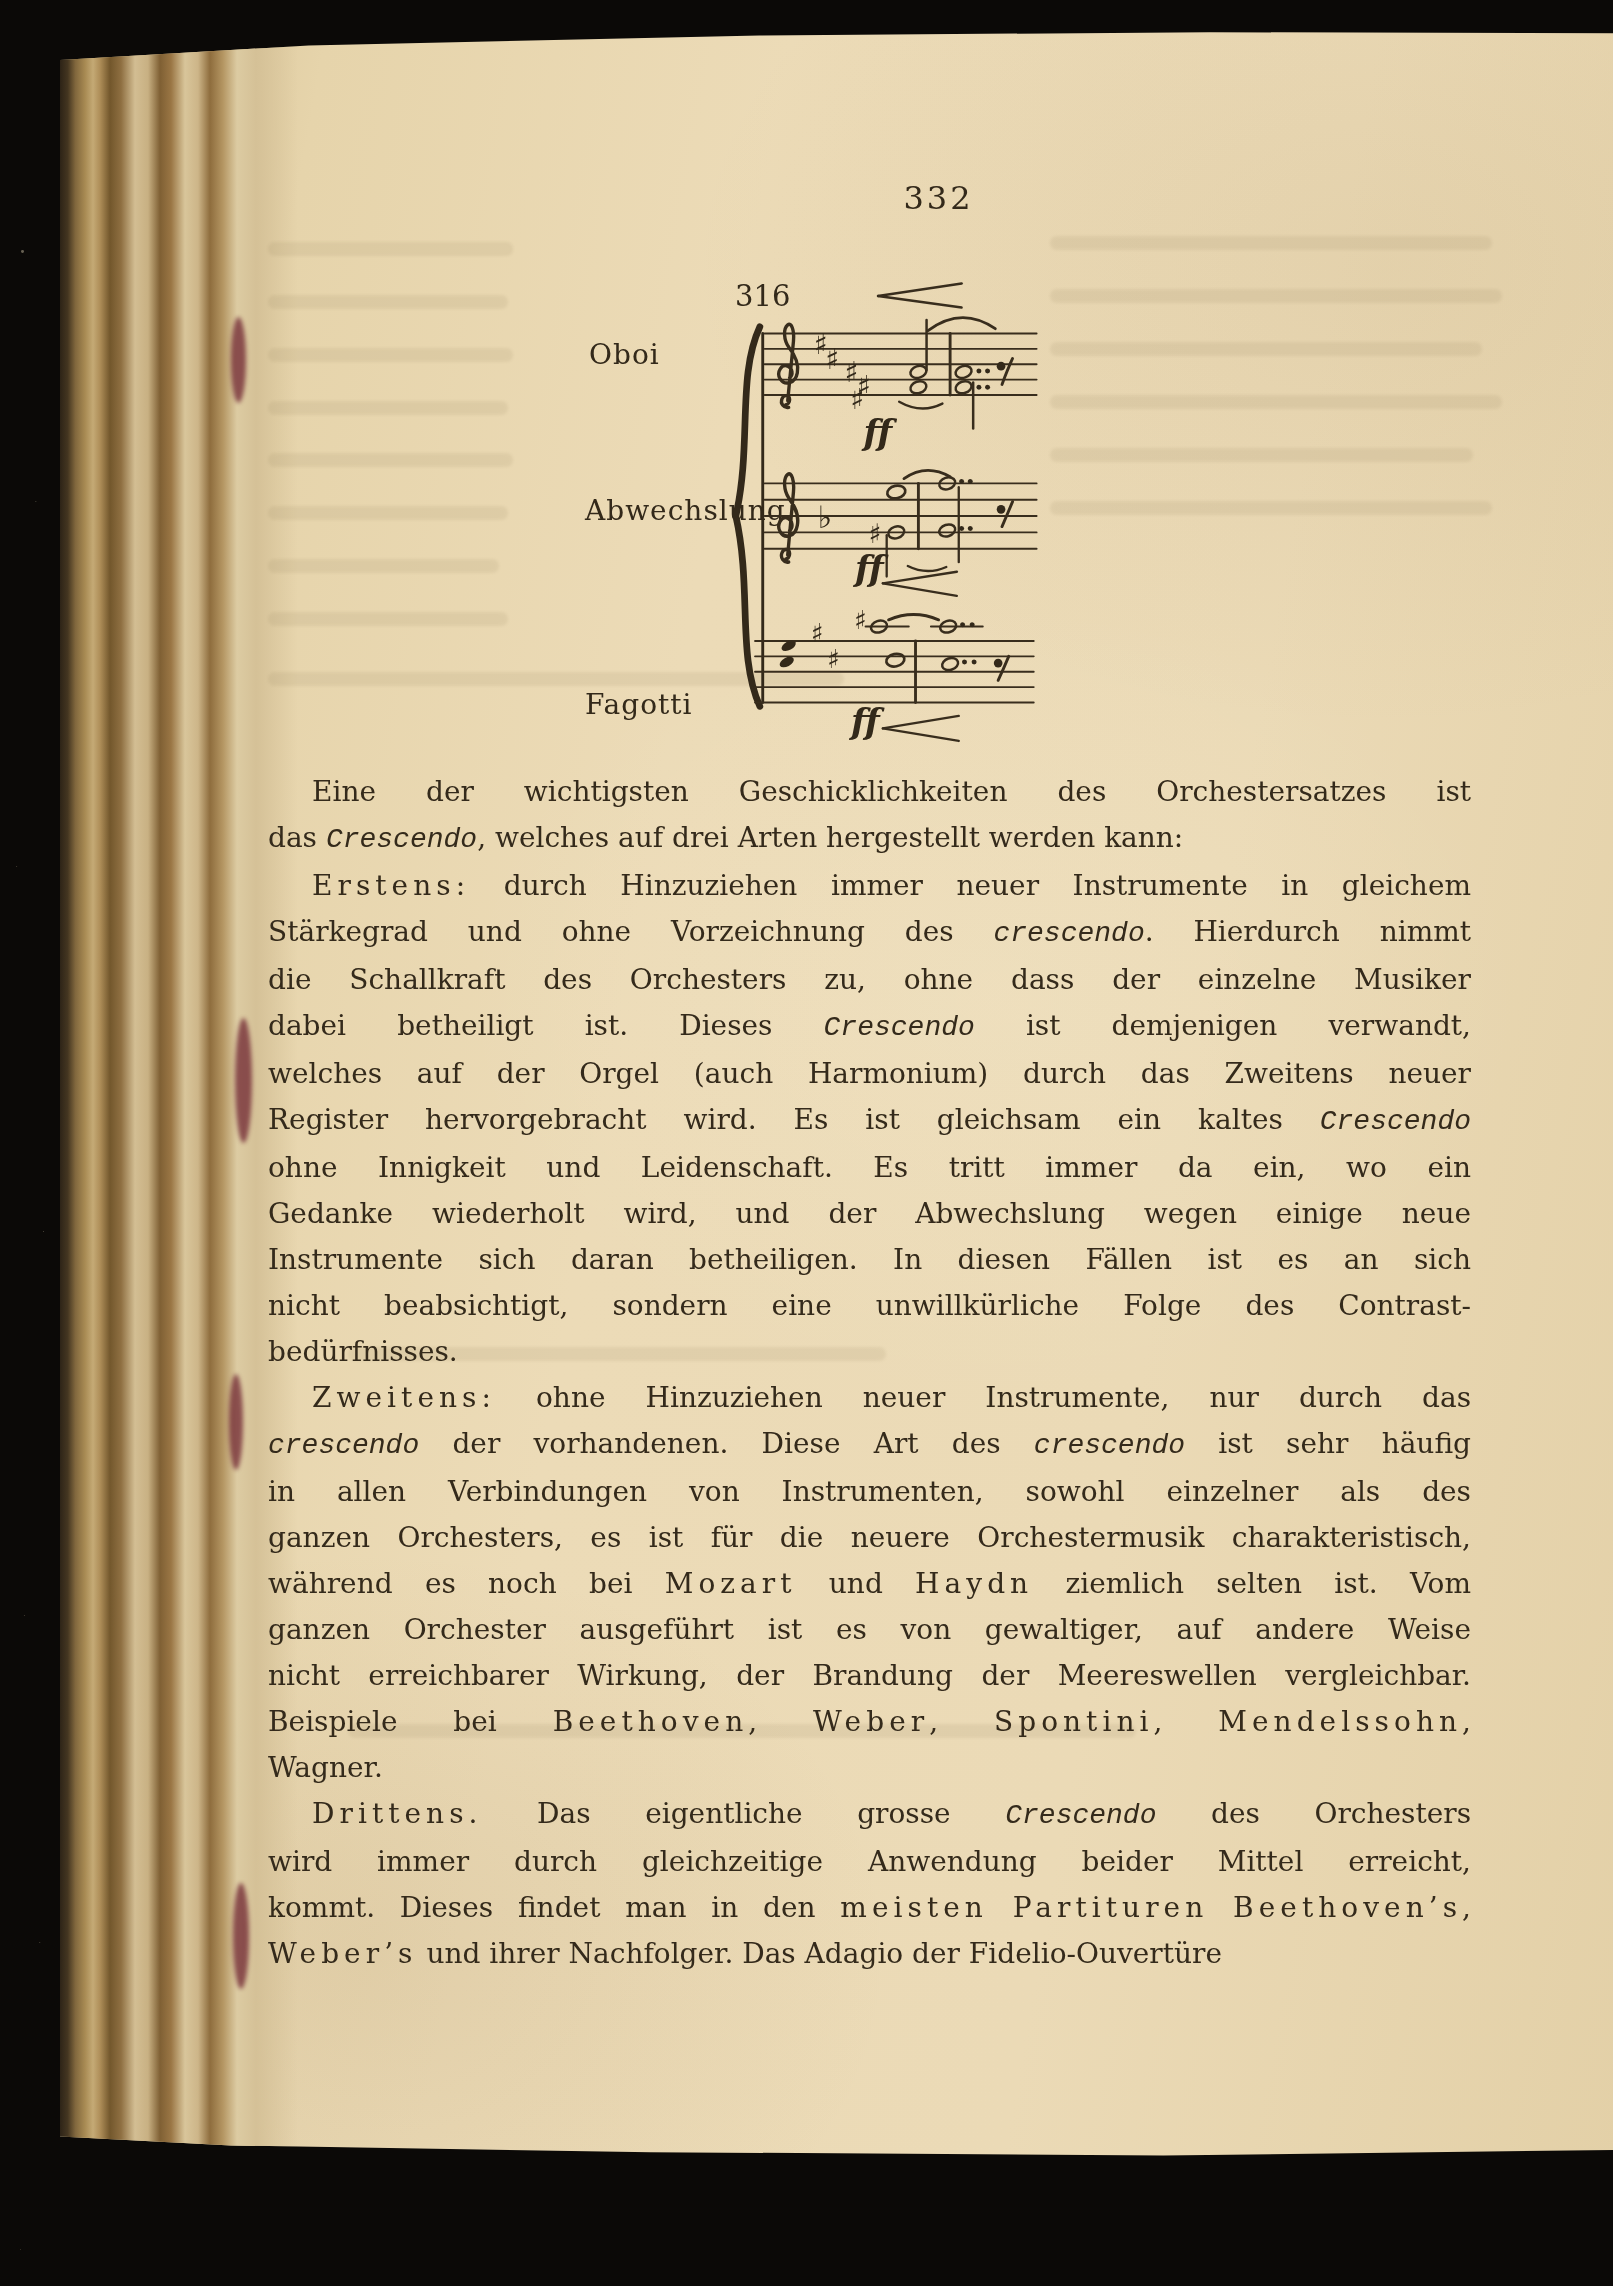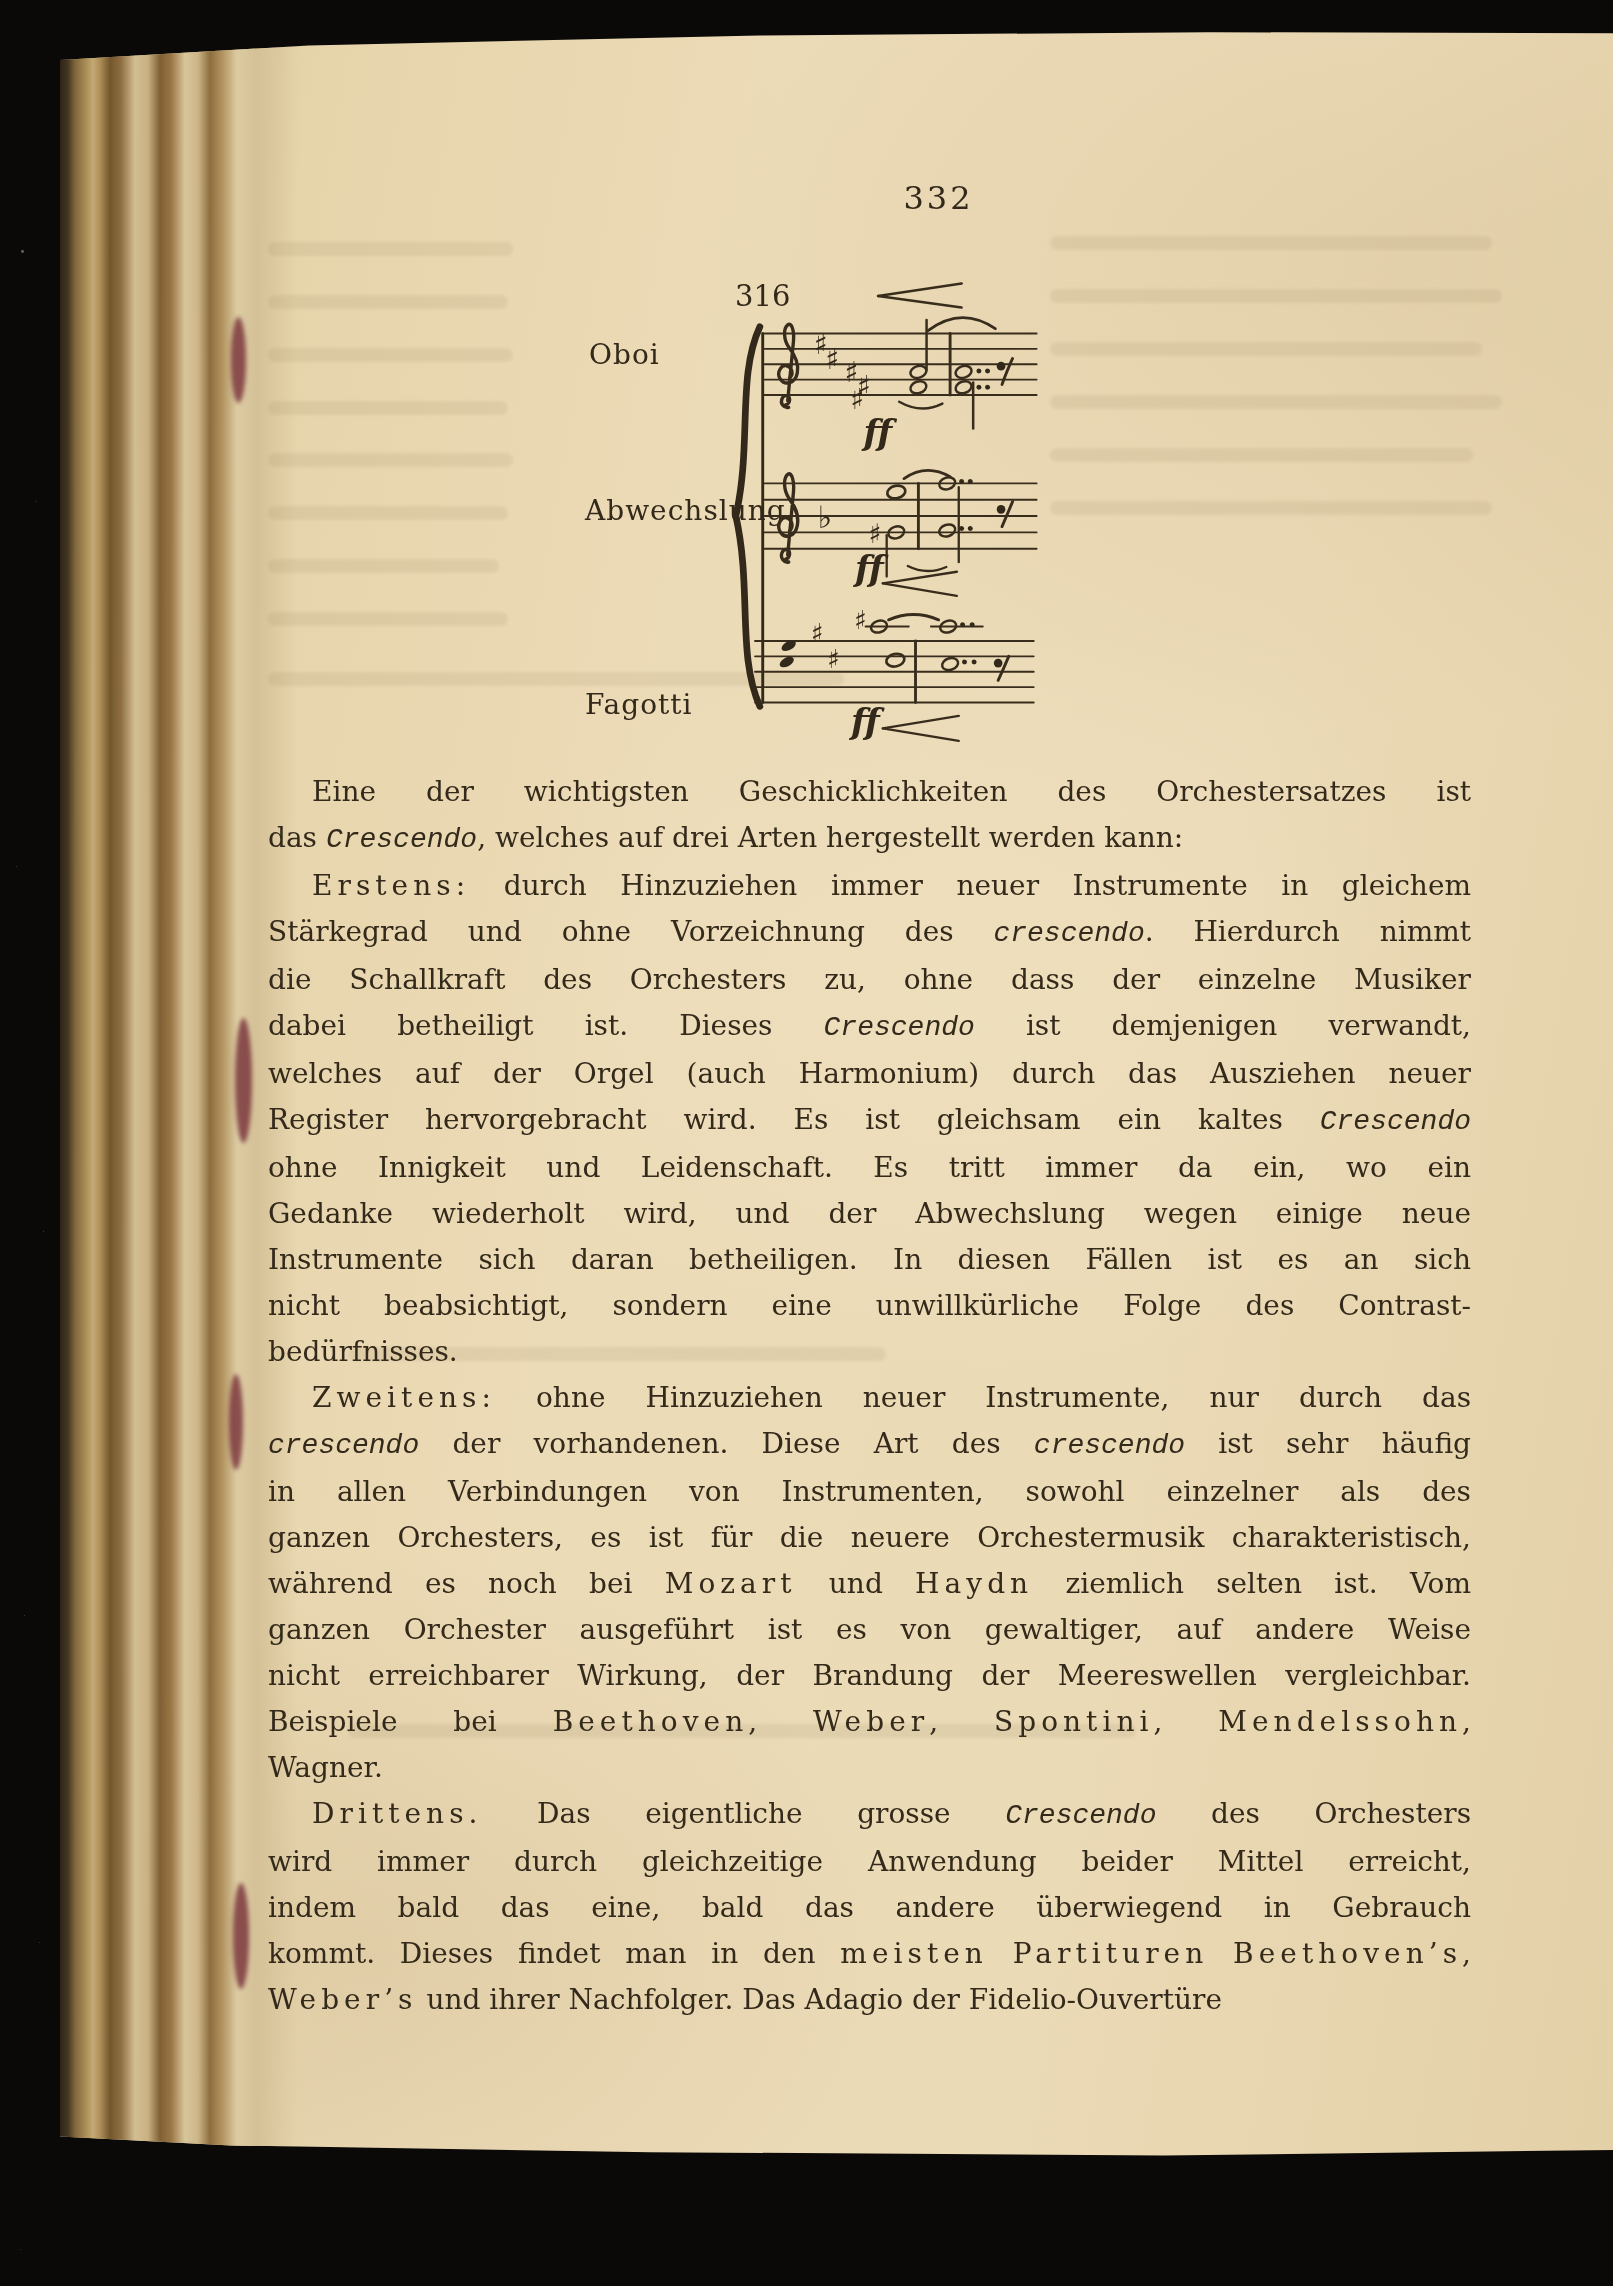--- a/index.html
+++ b/index.html
@@ -243,37 +243,36 @@
     </g>
   </svg>
 
   <div class="bodytext">
       <div class="tline indent"><span>Eine der wichtigsten Geschicklichkeiten des Orchestersatzes ist</span></div>
       <div class="tline last"><span>das </span><span class="it">Crescendo</span><span>, welches auf drei Arten hergestellt werden kann:</span></div>
       <div class="tline indent"><span class="sp">Erstens:</span><span> durch Hinzuziehen immer neuer Instrumente in gleichem</span></div>
       <div class="tline"><span>Stärkegrad und ohne Vorzeichnung des </span><span class="it">crescendo</span><span>.  Hierdurch nimmt</span></div>
       <div class="tline"><span>die Schallkraft des Orchesters zu, ohne dass der einzelne Musiker</span></div>
       <div class="tline"><span>dabei betheiligt ist.  Dieses </span><span class="it">Crescendo</span><span> ist demjenigen verwandt,</span></div>
-      <div class="tline"><span>welches auf der Orgel (auch Harmonium) durch das Ausziehen neuer</span></div>
+      <div class="tline"><span>welches auf der Orgel (auch Harmonium) durch das Zweitens neuer</span></div>
       <div class="tline"><span>Register hervorgebracht wird.  Es ist gleichsam ein kaltes </span><span class="it">Crescendo</span></div>
       <div class="tline"><span>ohne Innigkeit und Leidenschaft.  Es tritt immer da ein, wo ein</span></div>
       <div class="tline"><span>Gedanke wiederholt wird, und der Abwechslung wegen einige neue</span></div>
       <div class="tline"><span>Instrumente sich daran betheiligen.  In diesen Fällen ist es an sich</span></div>
       <div class="tline"><span>nicht beabsichtigt, sondern eine unwillkürliche Folge des Contrast-</span></div>
       <div class="tline last"><span>bedürfnisses.</span></div>
       <div class="tline indent"><span class="sp">Zweitens:</span><span> ohne Hinzuziehen neuer Instrumente, nur durch das</span></div>
       <div class="tline"><span class="it">crescendo</span><span> der vorhandenen.  Diese Art des </span><span class="it">crescendo</span><span> ist sehr häufig</span></div>
       <div class="tline"><span>in allen Verbindungen von Instrumenten, sowohl einzelner als des</span></div>
       <div class="tline"><span>ganzen Orchesters, es ist für die neuere Orchestermusik charakteristisch,</span></div>
       <div class="tline"><span>während es noch bei </span><span class="sp">Mozart</span><span> und </span><span class="sp">Haydn</span><span> ziemlich selten ist.  Vom</span></div>
       <div class="tline"><span>ganzen Orchester ausgeführt ist es von gewaltiger, auf andere Weise</span></div>
       <div class="tline"><span>nicht erreichbarer Wirkung, der Brandung der Meereswellen vergleichbar.</span></div>
       <div class="tline"><span>Beispiele bei </span><span class="sp">Beethoven</span><span>, </span><span class="sp">Weber</span><span>, </span><span class="sp">Spontini</span><span>, </span><span class="sp">Mendelssohn</span><span>,</span></div>
       <div class="tline last"><span>Wagner.</span></div>
       <div class="tline indent"><span class="sp">Drittens.</span><span>  Das eigentliche grosse </span><span class="it">Crescendo</span><span> des Orchesters</span></div>
       <div class="tline"><span>wird immer durch gleichzeitige Anwendung beider Mittel erreicht,</span></div>
-      <div class="tline"><span>indem bald das eine, bald das andere überwiegend in Gebrauch</span></div>
       <div class="tline"><span>kommt. Dieses findet man in den </span><span class="sp">meisten</span><span> </span><span class="sp">Partituren</span><span> </span><span class="sp">Beethoven’s</span><span>,</span></div>
       <div class="tline last"><span class="sp">Weber’s</span><span> und ihrer Nachfolger.  Das Adagio der Fidelio-Ouvertüre</span></div>
     </div>
 
 </div>
 
 
 </body></html>

